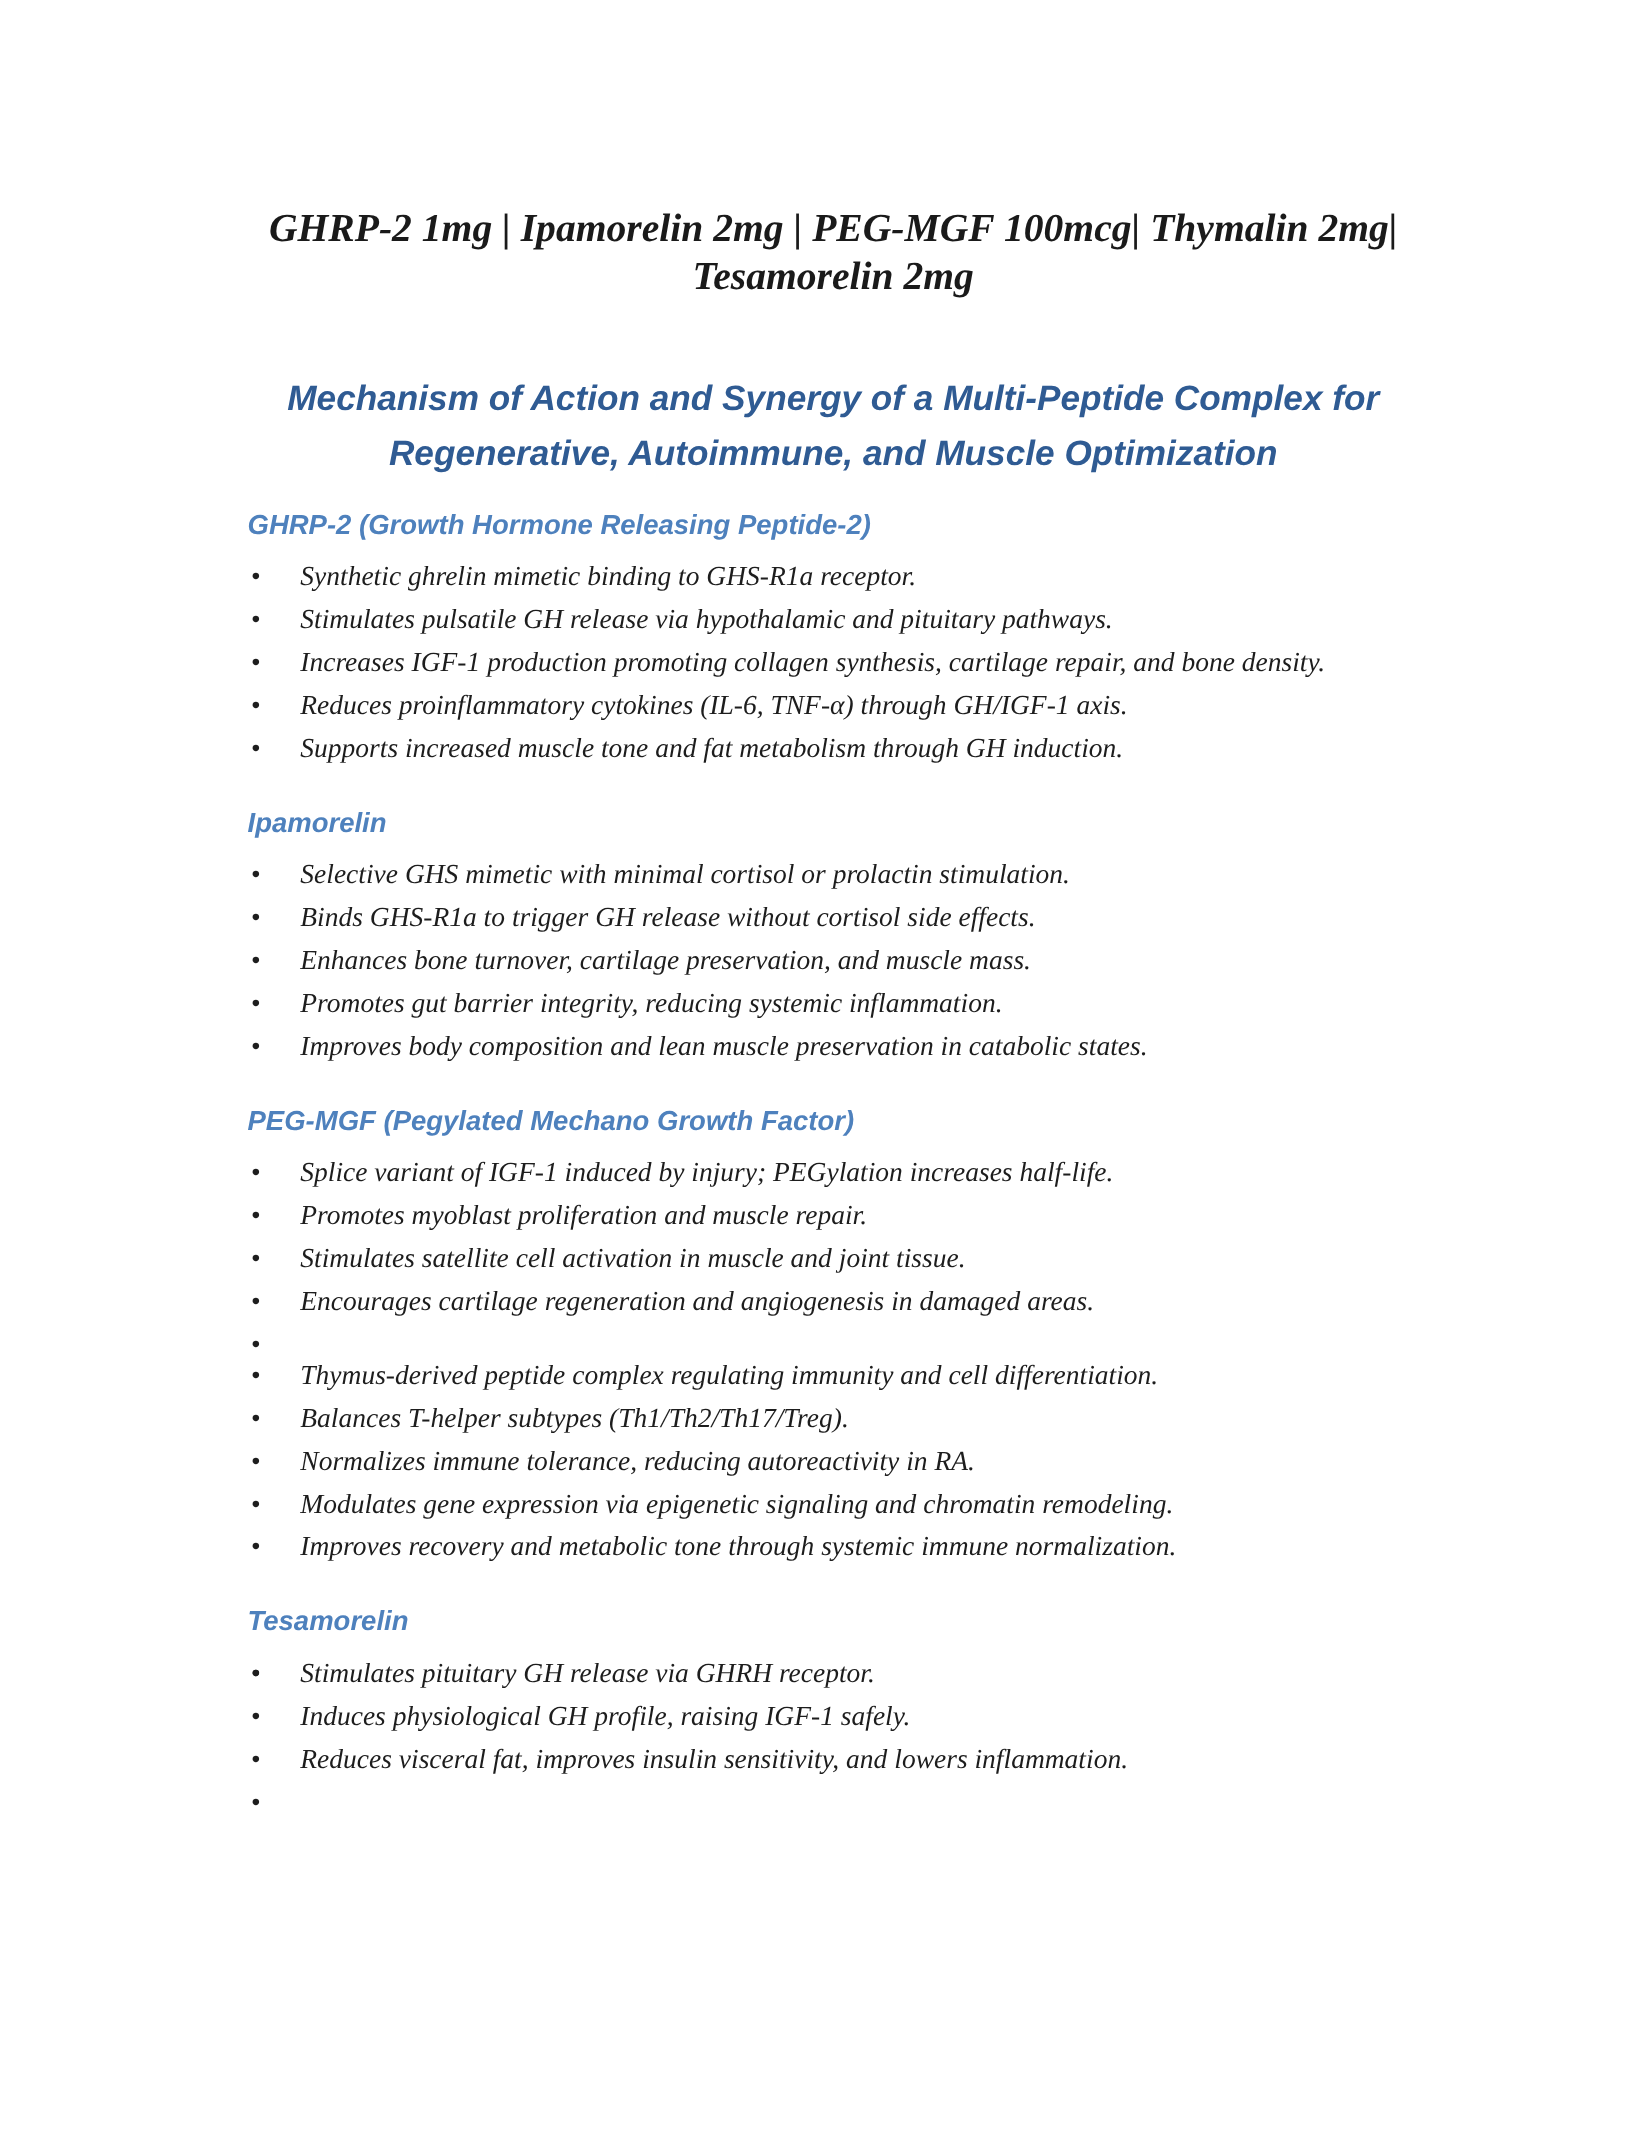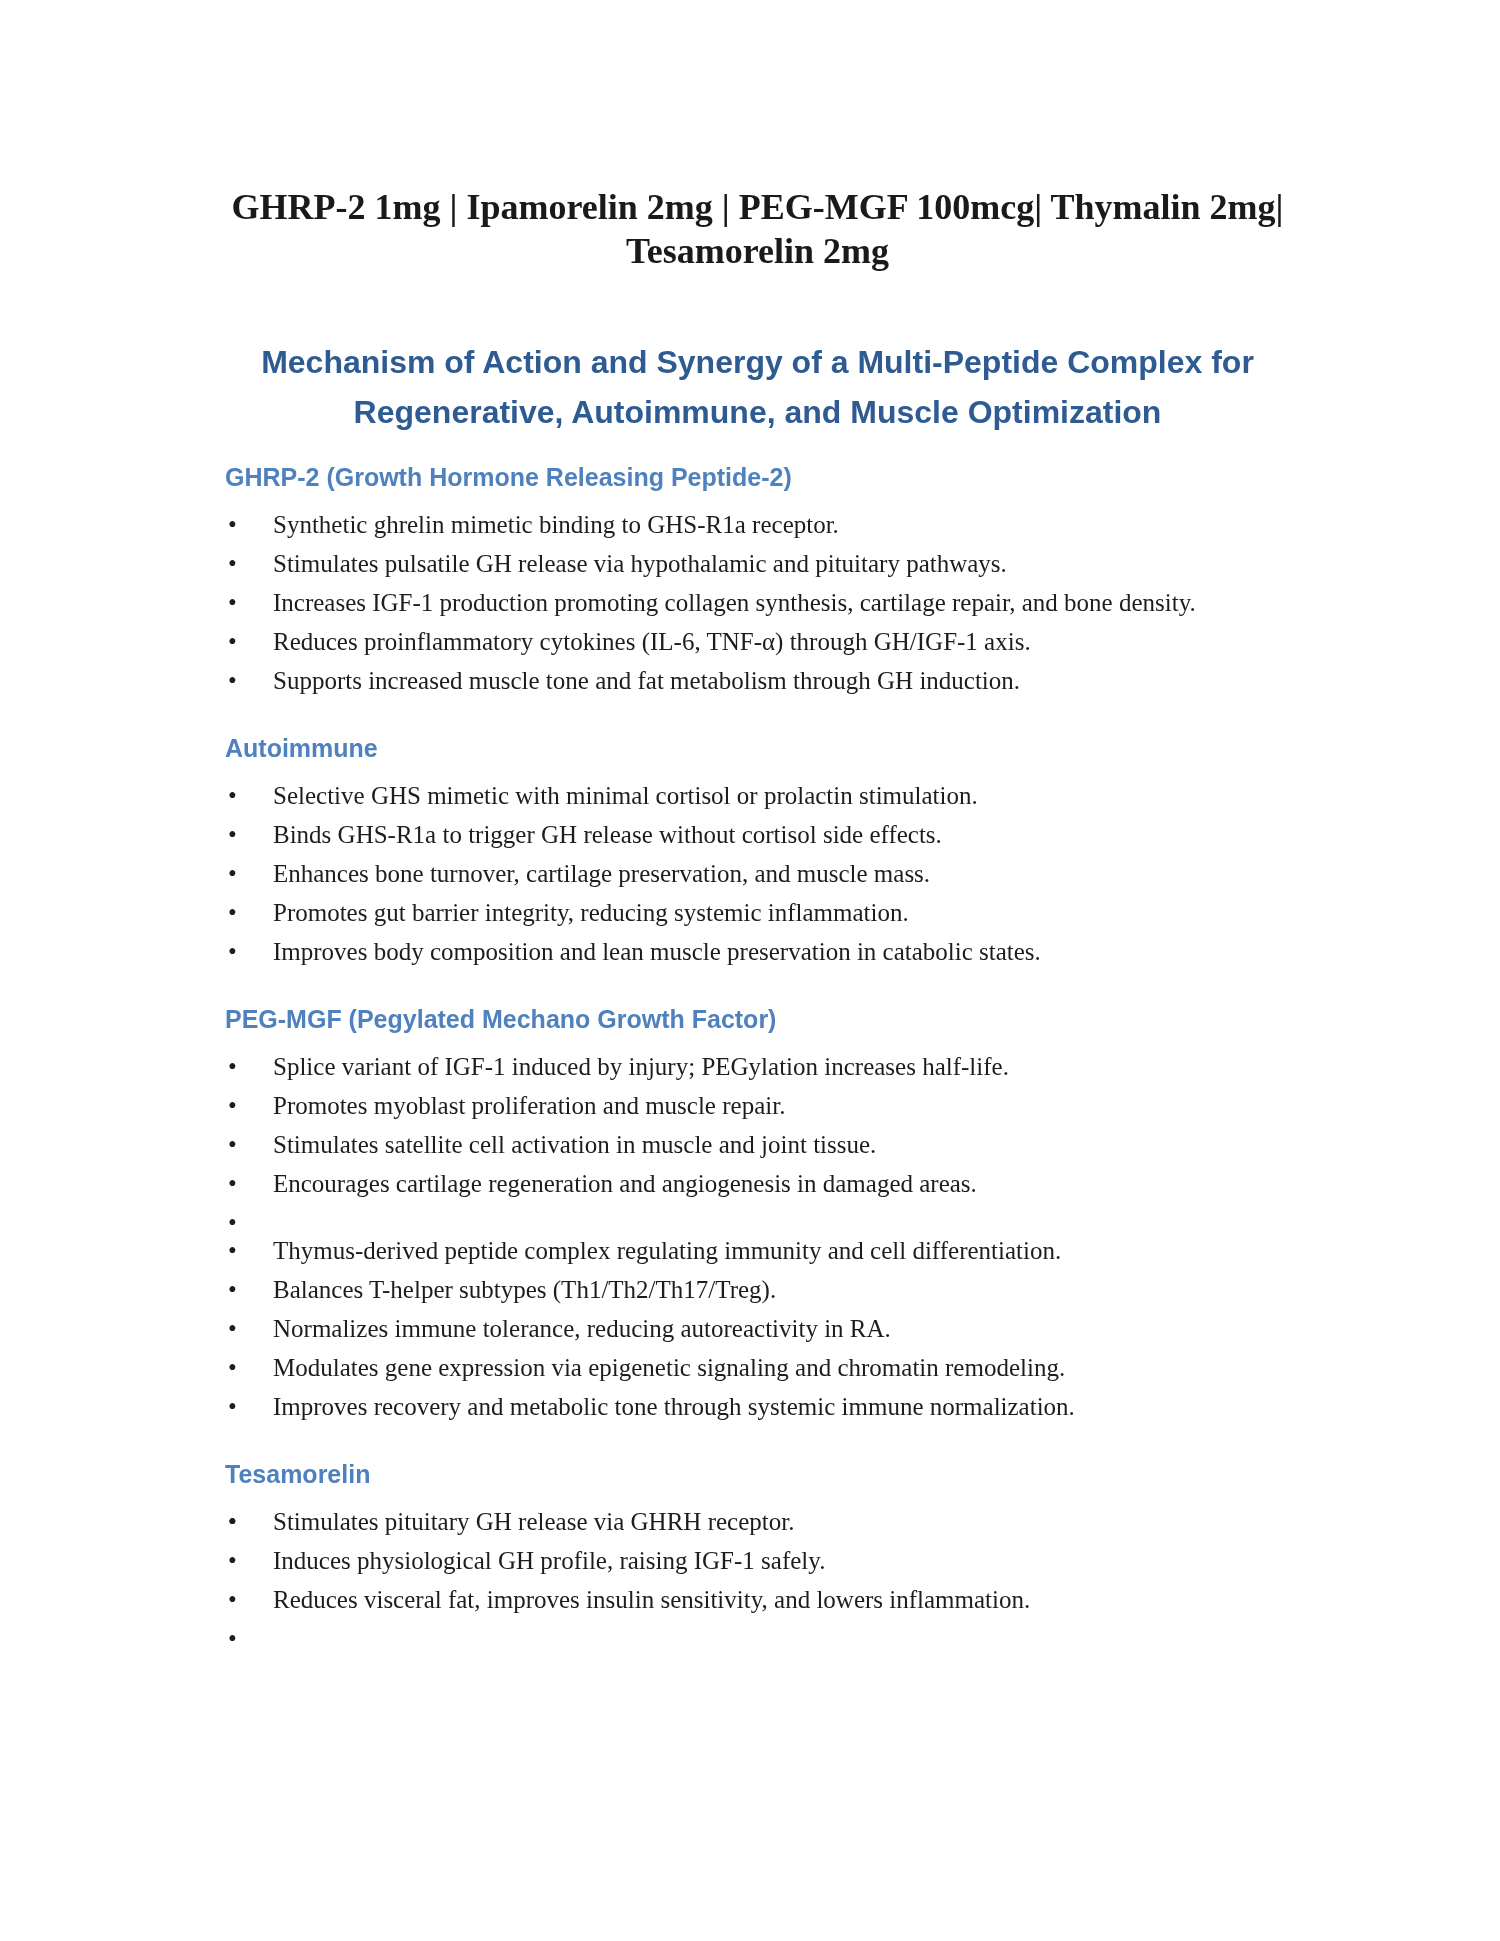--- a/index.html
+++ b/index.html
@@ -15,20 +15,21 @@
     position:relative;
     width:1500px;
     height:1941px;
     margin:0 auto;
     background:var(--page-bg);
     overflow:hidden;
     box-sizing:border-box;
     padding:185px 210px 0 225px;
     font-family:"Liberation Serif", serif;
     color:var(--body-text);
+    font-style:italic;
   }
   .doc-title{
     margin:0;
     font-family:"Liberation Serif", serif;
     font-weight:bold;
     font-size:36px;
     line-height:44px;
     text-align:center;
     color:var(--title-text);
   }
@@ -96,21 +97,21 @@
     <ul class="bullet-list">
           <li><span class="dot">•</span><span>Synthetic ghrelin mimetic binding to GHS-R1a receptor.</span></li>
           <li><span class="dot">•</span><span>Stimulates pulsatile GH release via hypothalamic and pituitary pathways.</span></li>
           <li><span class="dot">•</span><span>Increases IGF-1 production promoting collagen synthesis, cartilage repair, and bone density.</span></li>
           <li><span class="dot">•</span><span>Reduces proinflammatory cytokines (IL-6, TNF-α) through GH/IGF-1 axis.</span></li>
           <li><span class="dot">•</span><span>Supports increased muscle tone and fat metabolism through GH induction.</span></li>
         </ul>
   </section>
 
   <section class="section">
-    <h3 class="section-heading">Autoimmune</h3>
+    <h3 class="section-heading">Ipamorelin</h3>
     <ul class="bullet-list">
           <li><span class="dot">•</span><span>Selective GHS mimetic with minimal cortisol or prolactin stimulation.</span></li>
           <li><span class="dot">•</span><span>Binds GHS-R1a to trigger GH release without cortisol side effects.</span></li>
           <li><span class="dot">•</span><span>Enhances bone turnover, cartilage preservation, and muscle mass.</span></li>
           <li><span class="dot">•</span><span>Promotes gut barrier integrity, reducing systemic inflammation.</span></li>
           <li><span class="dot">•</span><span>Improves body composition and lean muscle preservation in catabolic states.</span></li>
         </ul>
   </section>
 
   <section class="section">

